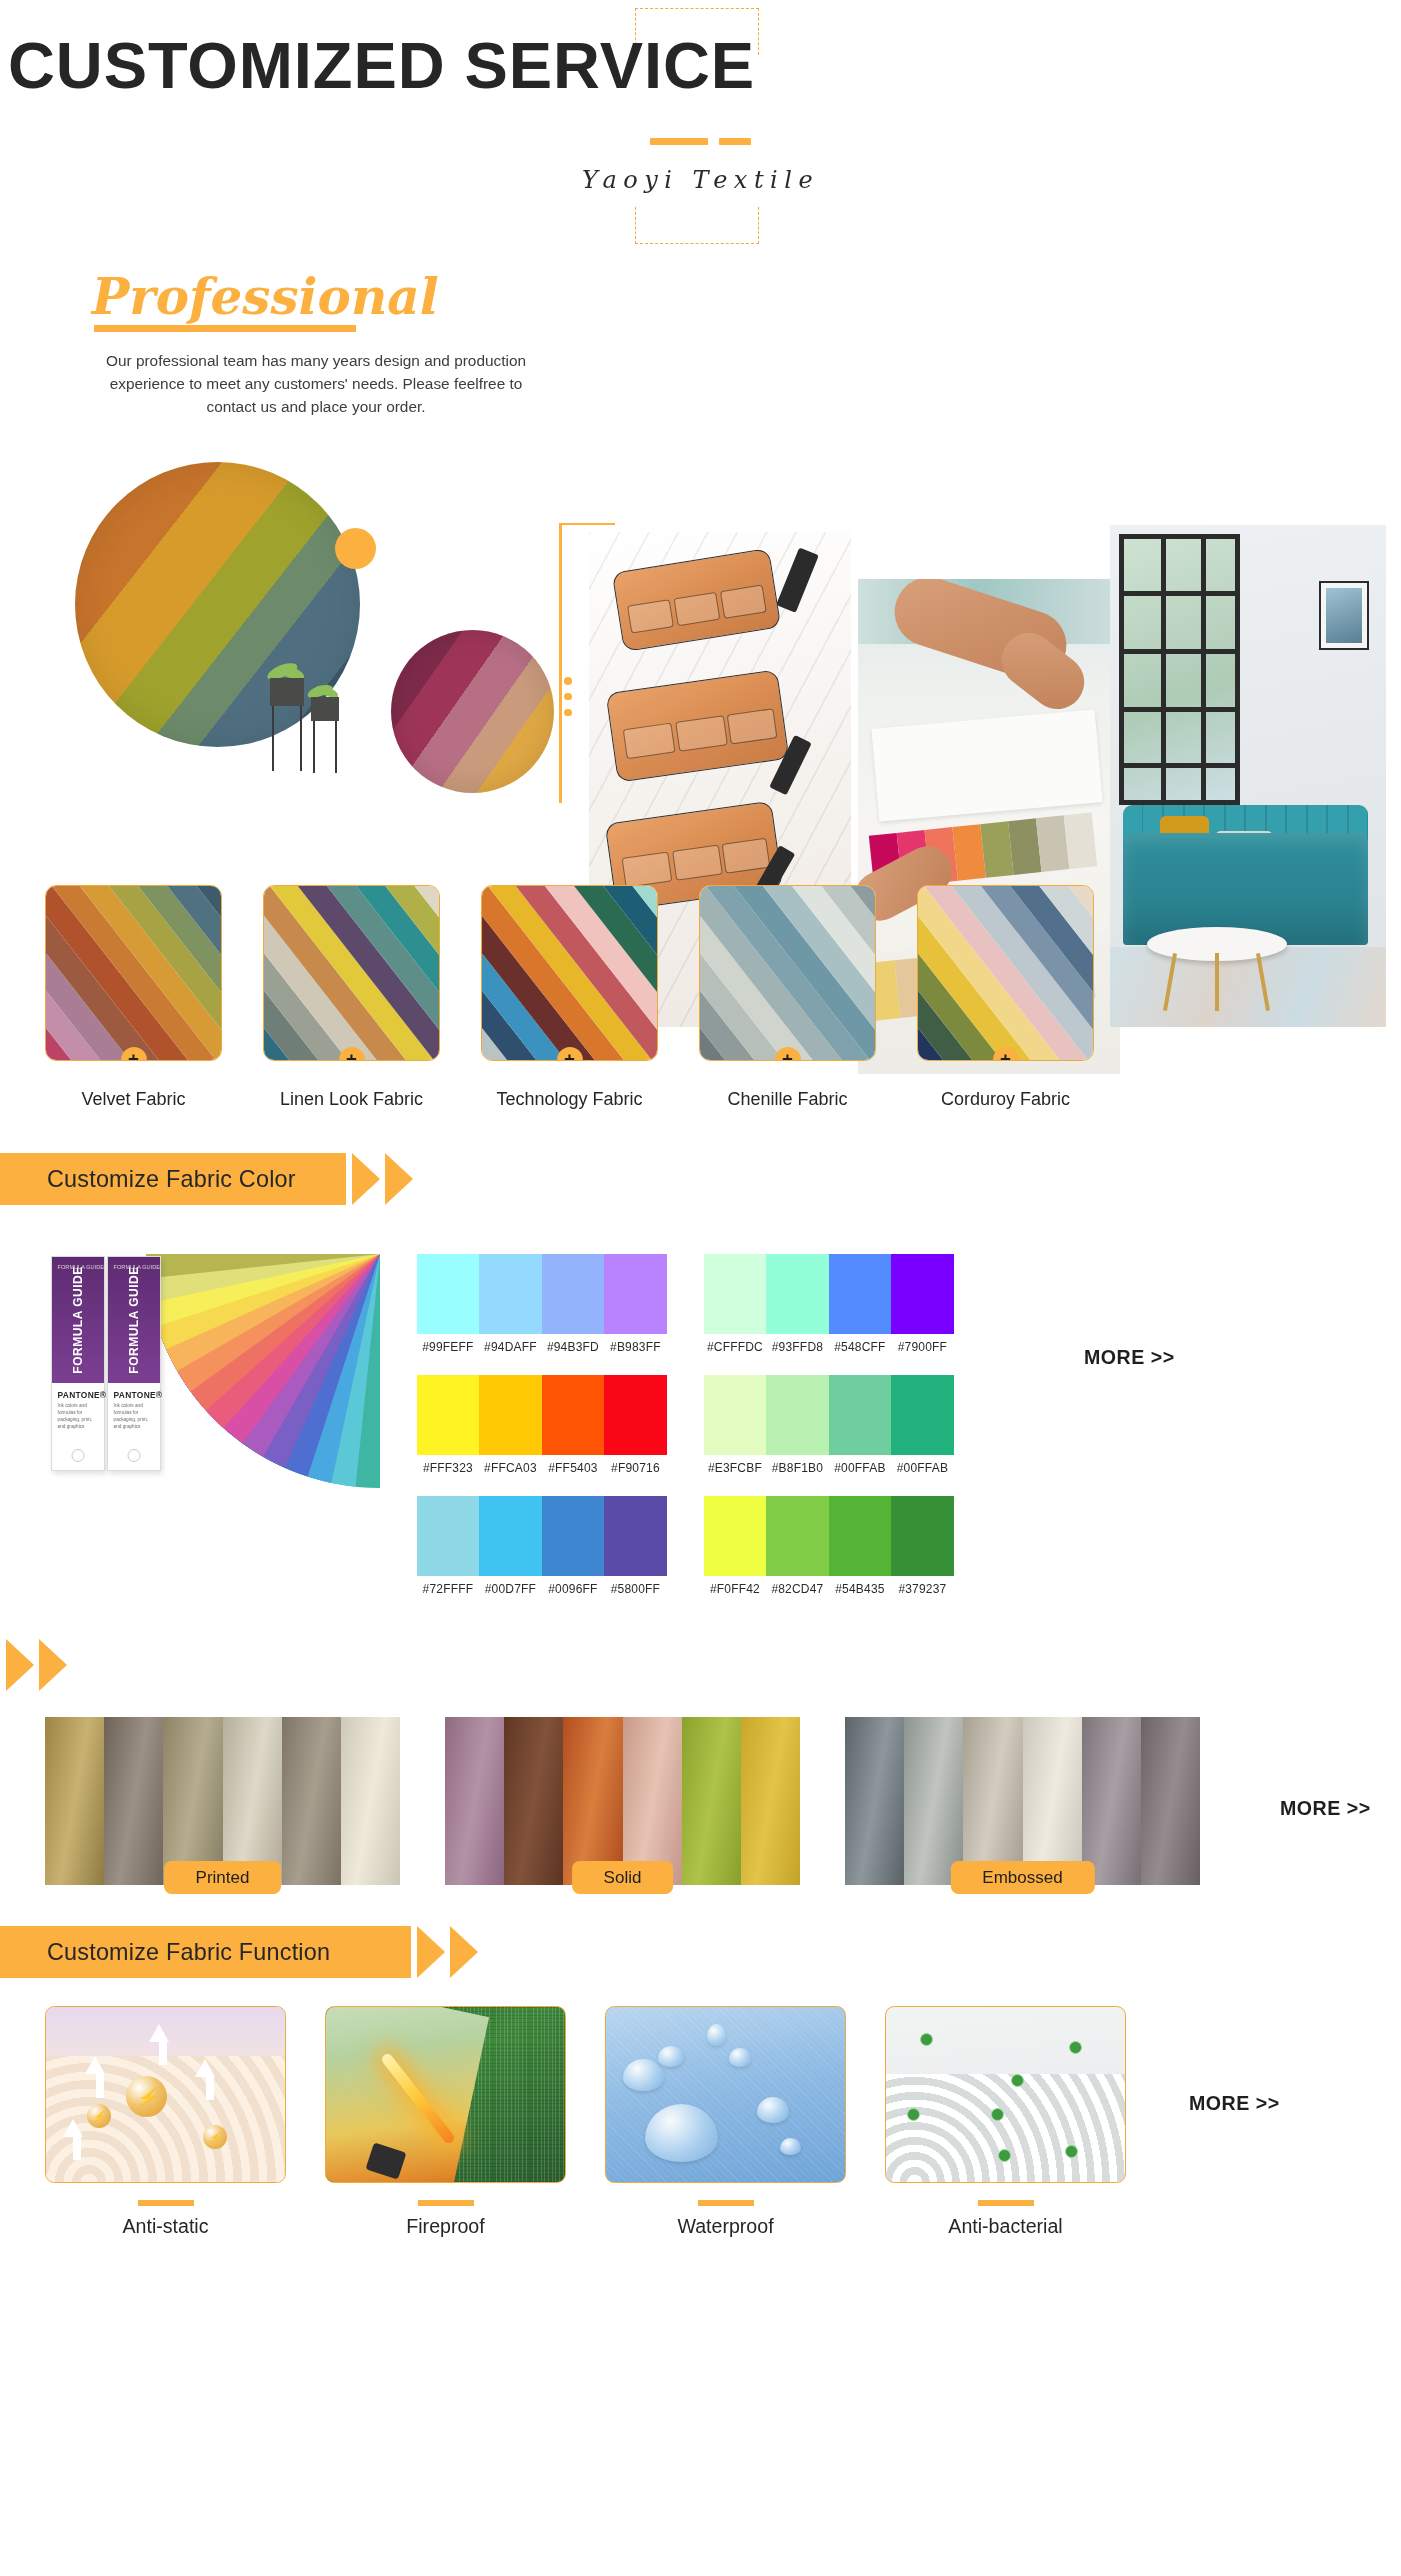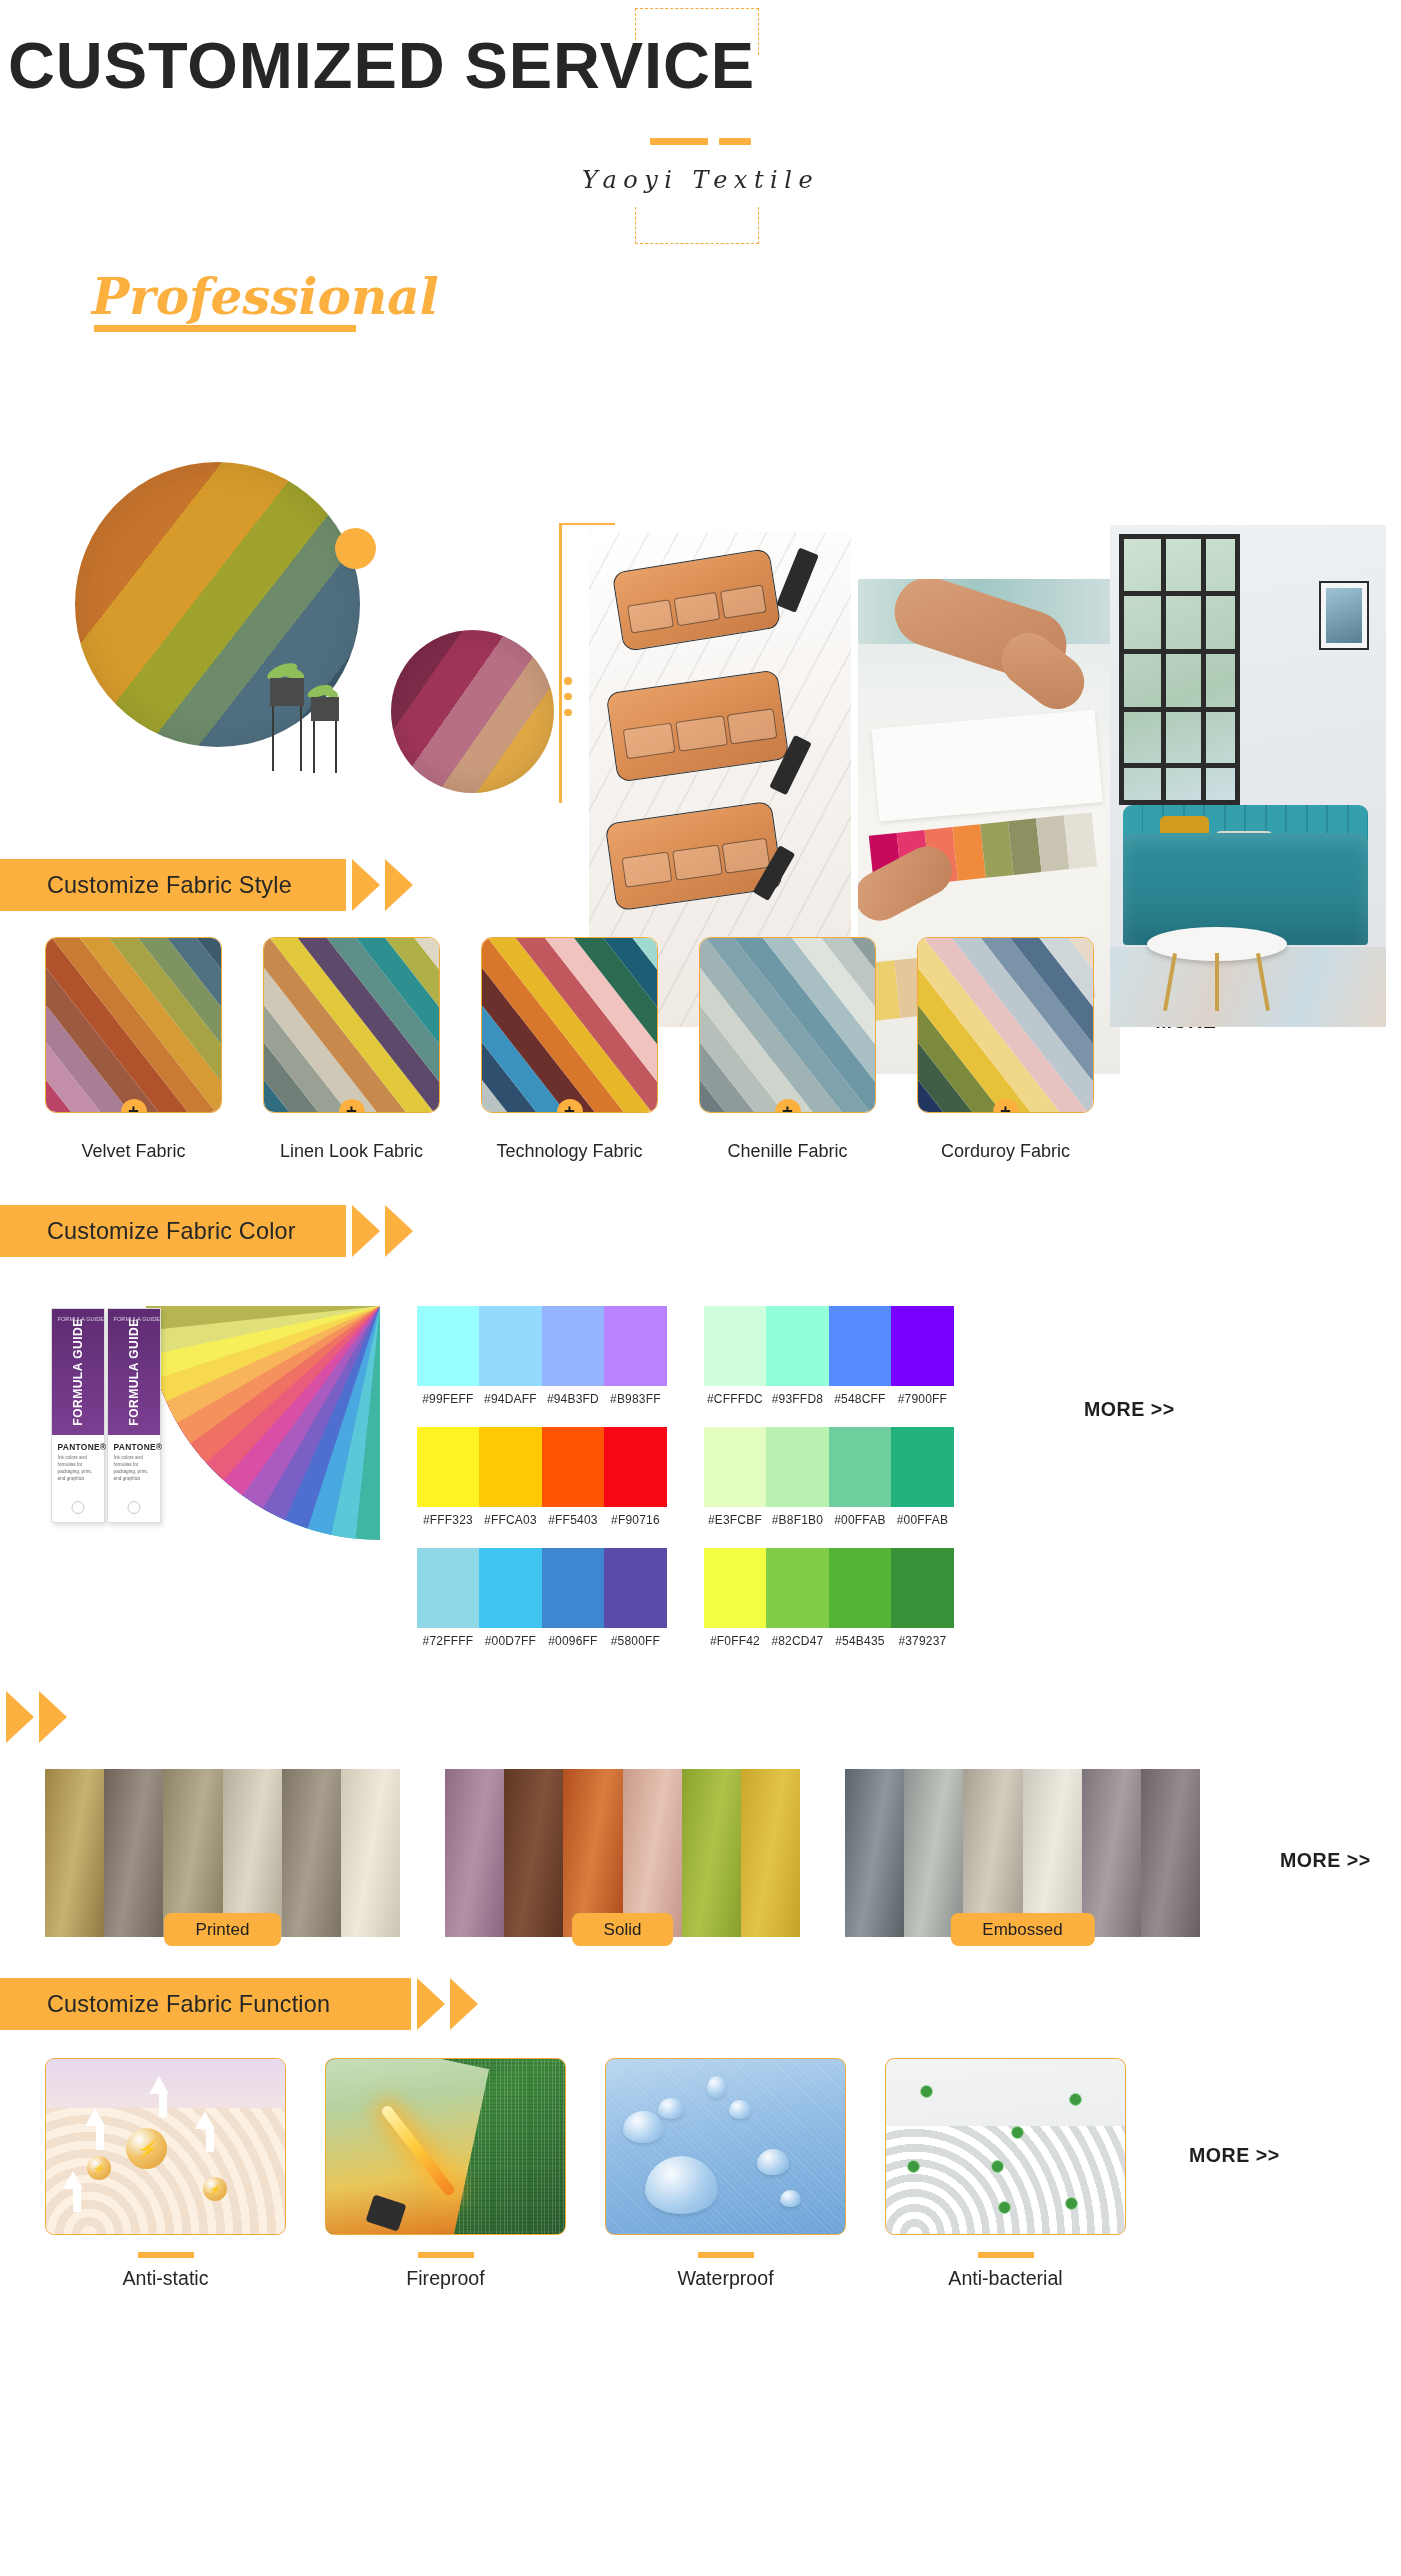--- a/index.html
+++ b/index.html
@@ -235,20 +235,21 @@
     </div>
     <div class="sub-title">Yaoyi Textile</div>
     <div class="dash-box-bot"></div>
   </div>
 
   <div class="team-wrap">
 
     <div class="team-left">
       <div class="word-professional">Professional</div>
       <div class="team-underline"></div>
+      <div class="team-desc">Our professional team has many years design and production experience to meet any customers' needs. Please feelfree to contact us and place your order.</div>
     </div>
 
     <div class="circle-big"></div>
     <div class="circle-dot"></div>
     <div class="circle-small"></div>
 
     <div class="planter">
       <div class="leaf" style="left:13px;top:0;width:32px;height:12px;transform:rotate(-22deg);"></div>
       <div class="leaf" style="left:24px;top:1.9px;width:28px;height:11.2px;transform:rotate(18deg);"></div>
       <div class="pot" style="left:17px;top:13px;width:34px;height:28px;"></div>
@@ -343,27 +344,20 @@
       <div class="pillow" style="left:50px;top:291px;width:49px;height:49px;background:#d39b1e;"></div>
       <div class="pillow" style="left:105px;top:306px;width:58px;height:39px;background:#ddd8cd;"></div>
       <div class="sofa-teal"></div>
       <div class="table-top"></div>
       <div class="table-leg" style="left:58px;top:428px;transform:rotate(10deg);"></div>
       <div class="table-leg" style="left:105px;top:428px;"></div>
       <div class="table-leg" style="left:151px;top:428px;transform:rotate(-10deg);"></div>
     </div>
   </div>
 
-  <div class="banner">
-    <div class="banner-bar" style="width:346px;">
-      <span>Customize Fabric Style</span>
-    </div>
-    <div class="chev"></div>
-    <div class="chev"></div>
-  </div>
 
   <div class="style-row">
 
     <div class="style-card">
       <div class="style-thumb">
         <div class="stripes">
           <span style="background:#bb4466"></span>
             <span style="background:#c38fa8"></span>
           <span style="background:#a97d93"></span>
             <span style="background:#9c5b40"></span>

